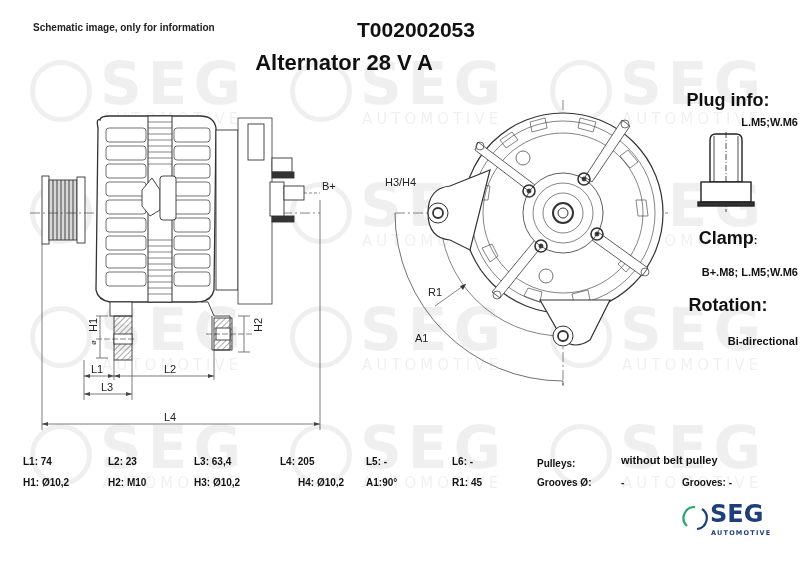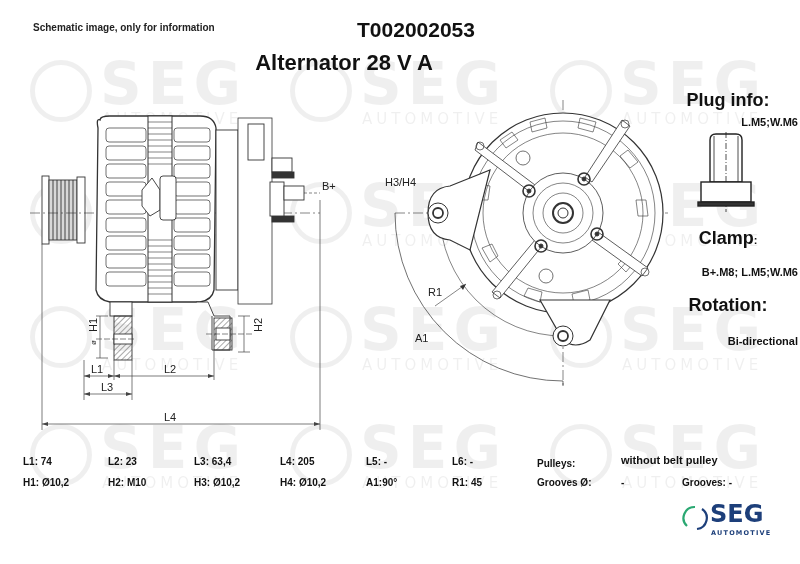--- a/index.html
+++ b/index.html
@@ -321,21 +321,21 @@
   <div class="abs spec" style="left:23px;top:456px"><span>L1:</span> <span>74</span></div>
   <div class="abs spec" style="left:108px;top:456px"><span>L2:</span> <span>23</span></div>
   <div class="abs spec" style="left:194px;top:456px"><span>L3:</span> <span>63,4</span></div>
   <div class="abs spec" style="left:280px;top:456px"><span>L4:</span> <span>205</span></div>
   <div class="abs spec" style="left:366px;top:456px"><span>L5:</span> <span>-</span></div>
   <div class="abs spec" style="left:452px;top:456px"><span>L6:</span> <span>-</span></div>
 
   <div class="abs spec" style="left:23px;top:477px"><span>H1:</span> <span>Ø10,2</span></div>
   <div class="abs spec" style="left:108px;top:477px"><span>H2:</span> <span>M10</span></div>
   <div class="abs spec" style="left:194px;top:477px"><span>H3:</span> <span>Ø10,2</span></div>
-  <div class="abs spec" style="left:280px;top:477px"><span>H4:</span> <span>Ø10,2</span></div>
+  <div class="abs spec" style="left:298px;top:477px"><span>H4:</span> <span>Ø10,2</span></div>
   <div class="abs spec" style="left:366px;top:477px"><span>A1:</span><span>90°</span></div>
   <div class="abs spec" style="left:452px;top:477px"><span>R1:</span> <span>45</span></div>
 
   <div class="abs spec" style="left:537px;top:458px">Pulleys:</div>
   <div class="abs spec-small" style="left:621px;top:454px">without belt pulley</div>
   <div class="abs spec" style="left:537px;top:477px">Grooves Ø:</div>
   <div class="abs spec" style="left:621px;top:477px">-</div>
   <div class="abs spec" style="left:682px;top:477px"><span>Grooves:</span> <span>-</span></div>
 </div>
 

